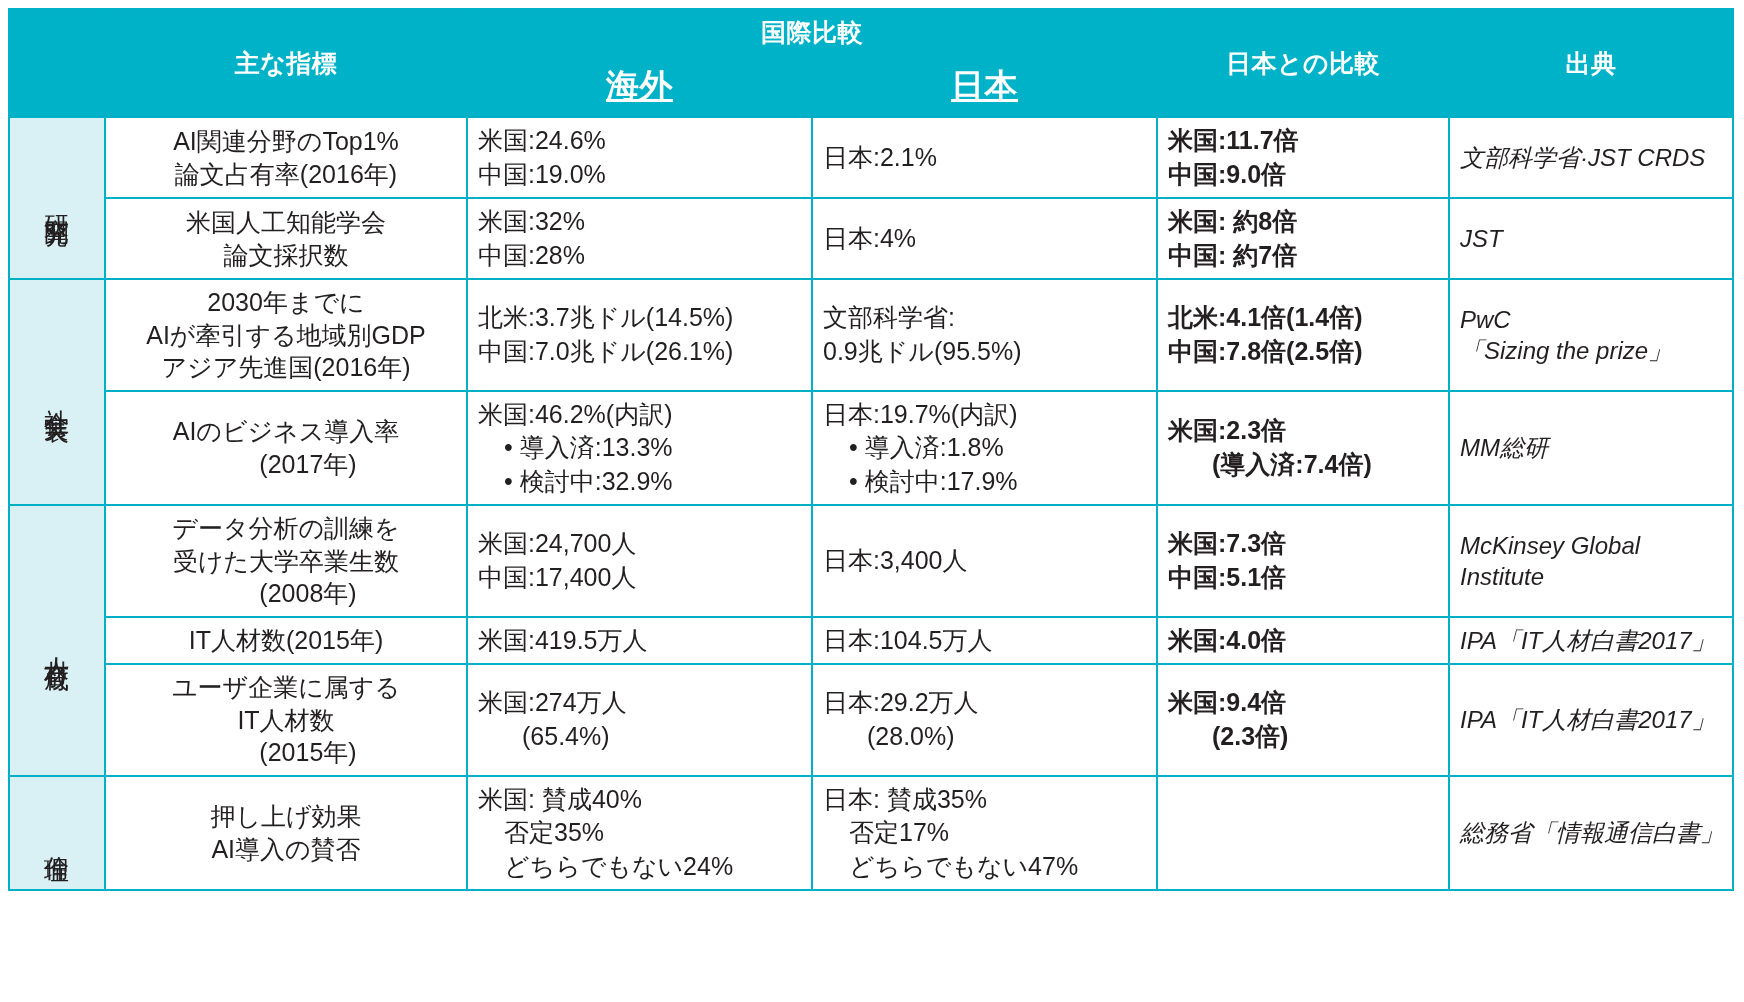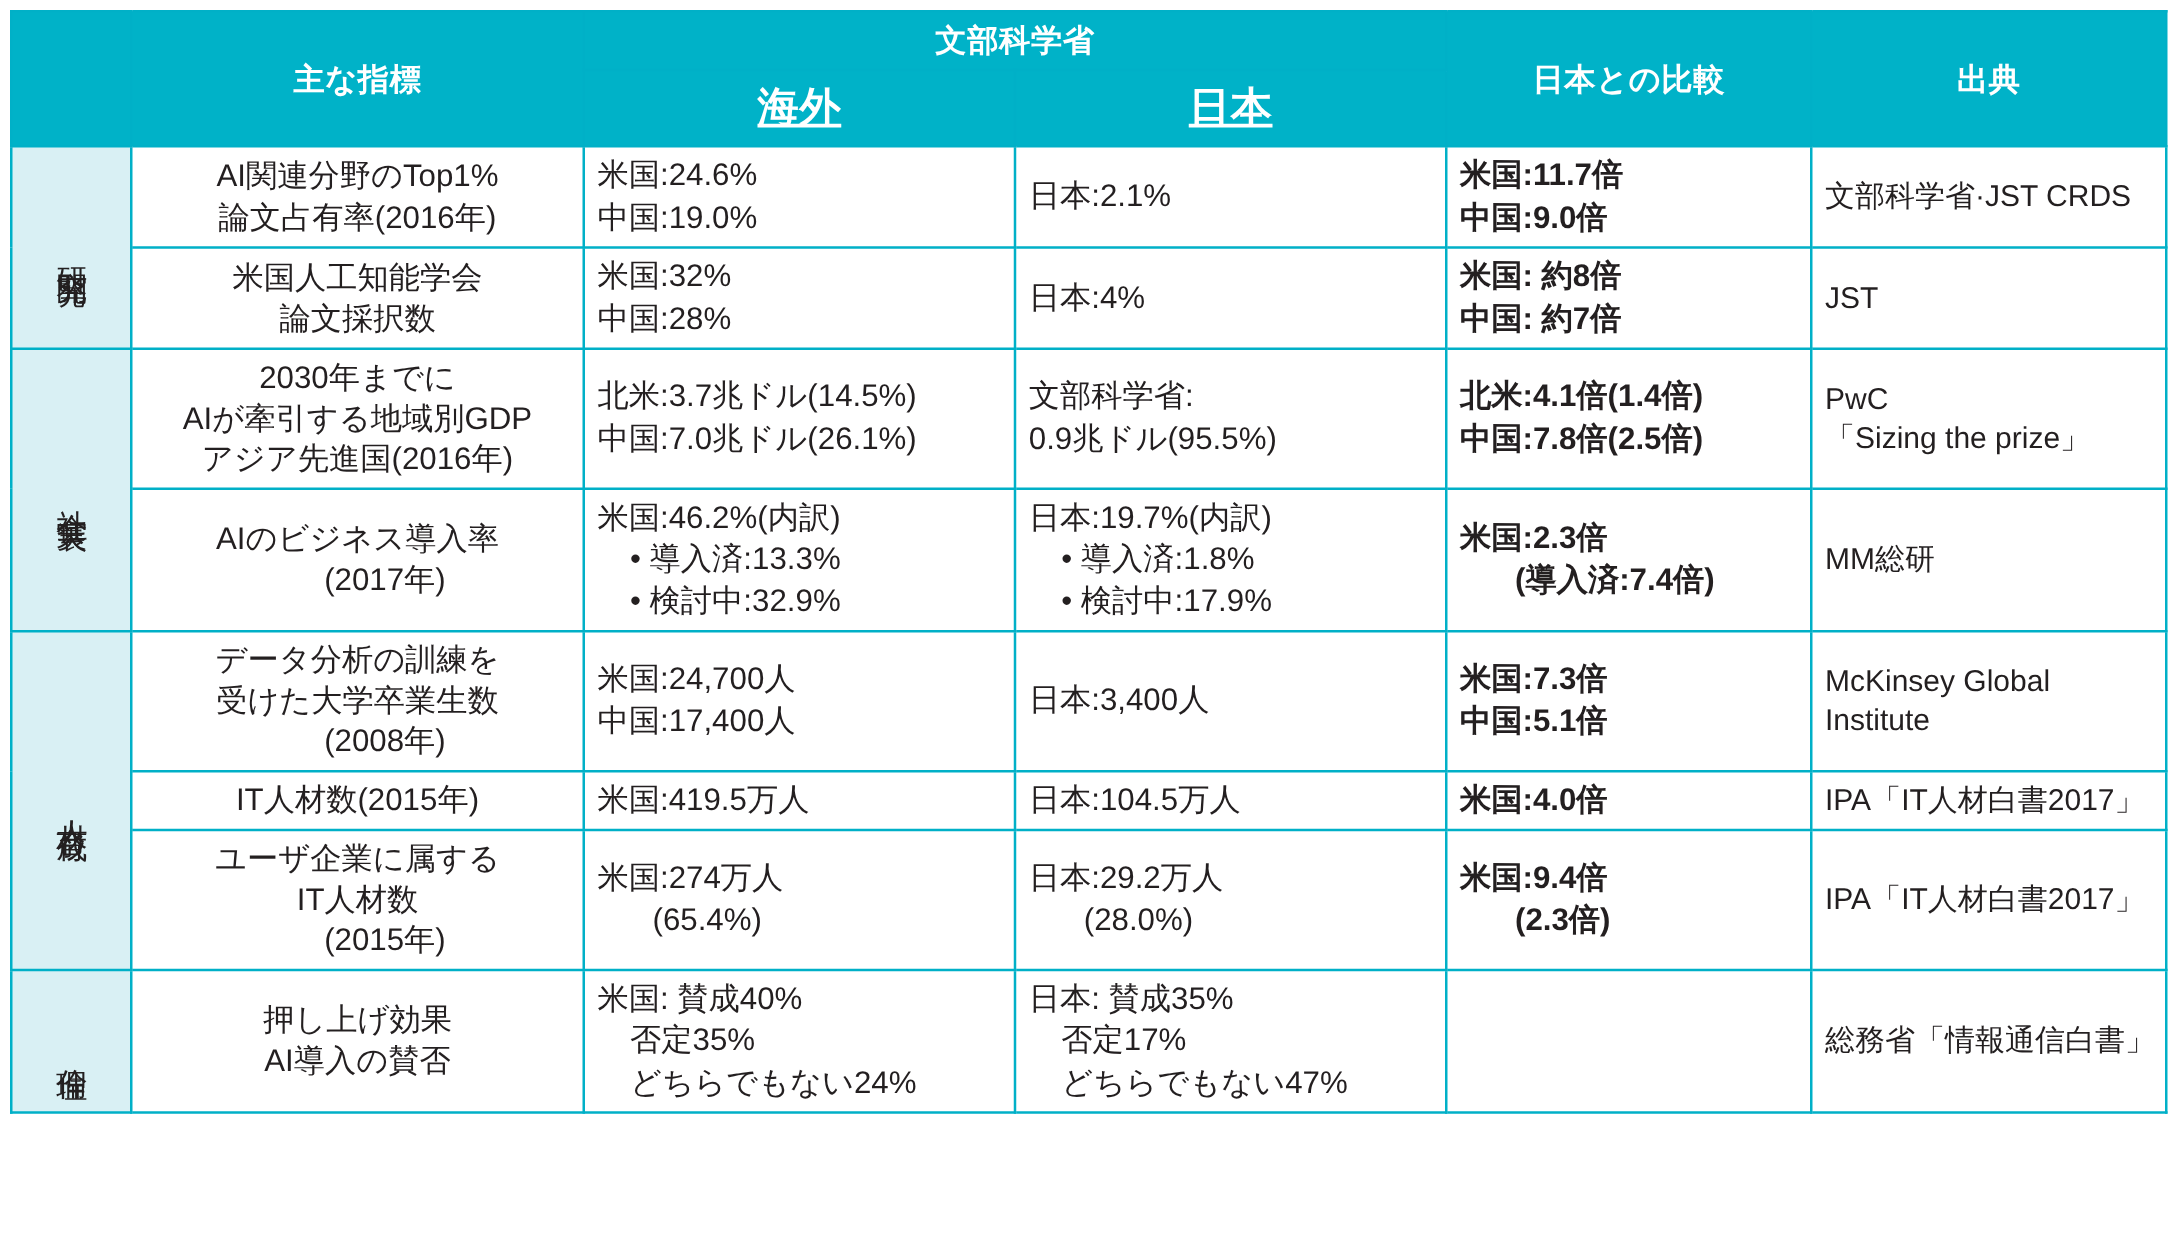--- a/index.html
+++ b/index.html
@@ -80,20 +80,21 @@
   td.cmp {
     font-size: 25px;
     line-height: 1.34;
     width: 290px;
     font-weight: bold;
   }
   td.src {
     font-size: 24px;
     line-height: 1.3;
     width: 275px;
+    font-style: italic;
   }
   
   tr.dash > td.ind,
   tr.dash > td.val,
   tr.dash > td.cmp,
   tr.dash > td.src {
     border-top: 2px dashed #00b0c7;
   }
   .line { display: block; white-space: nowrap; }
   .indent { display: block; padding-left: 26px; white-space: nowrap; }
@@ -109,21 +110,21 @@
       <col style="width:362px">
       <col style="width:345px">
       <col style="width:345px">
       <col style="width:292px">
       <col style="width:284px">
     </colgroup>
     <thead>
       <tr>
         <th class="hdr" rowspan="2"></th>
         <th class="hdr" rowspan="2">主な指標</th>
-        <th class="hdr" colspan="2">文部科学省</th>
+        <th class="hdr" colspan="2">国際比較</th>
         <th class="hdr" rowspan="2">日本との比較</th>
         <th class="hdr" rowspan="2">出典</th>
       </tr>
       <tr>
         <th class="hdr sub">海外</th>
         <th class="hdr sub">日本</th>
       </tr>
     </thead>
     <tbody id="tbody">
         <tr>

